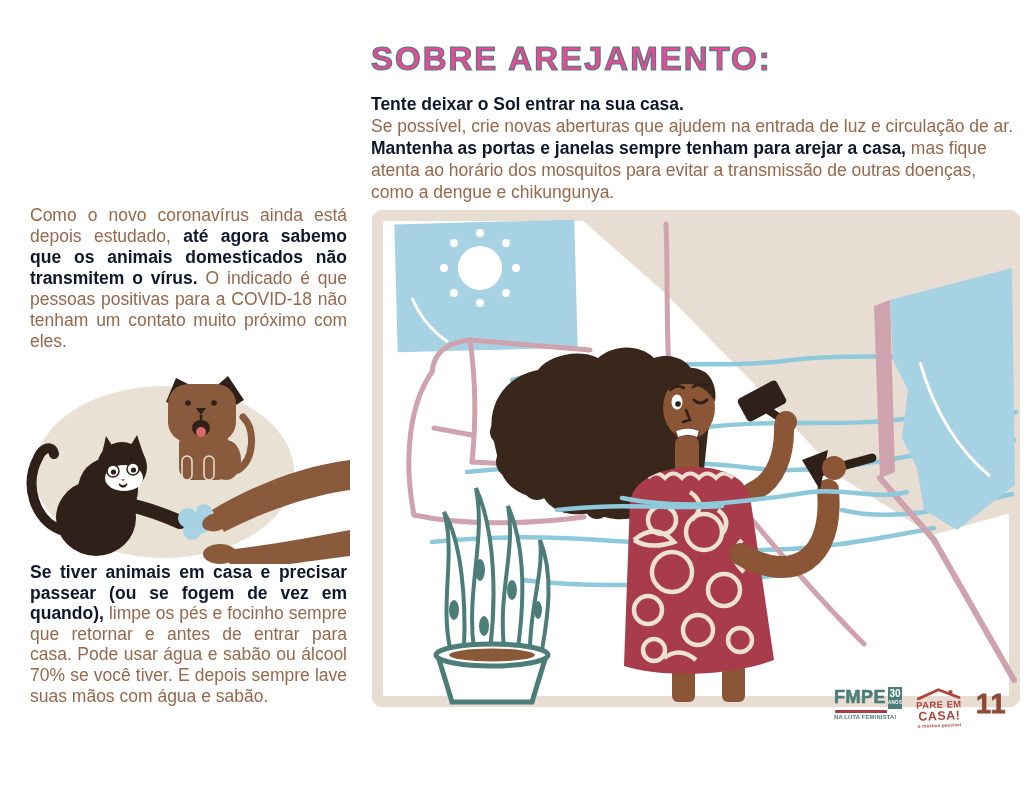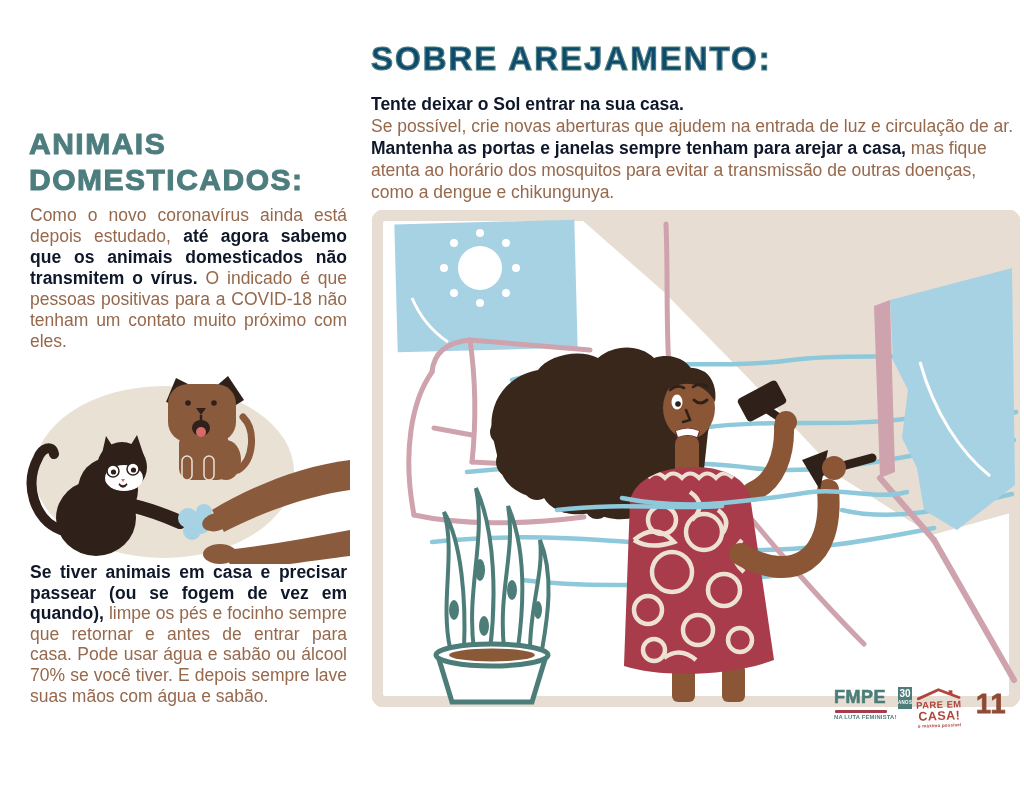--- a/index.html
+++ b/index.html
@@ -11,28 +11,28 @@
           -webkit-text-stroke:.6px #a83c4c;}
   .h-animais{position:absolute;left:29px;top:126px;color:#4d7d7e;font-weight:bold;
           font-size:30px;line-height:36px;letter-spacing:1.5px;
           -webkit-text-stroke:1px #4d7d7e;}
   .para{color:#96684c;font-size:17.5px;}
   .para strong{font-weight:bold;color:#0f172a;}
   .p1{position:absolute;left:30px;top:205px;width:317px;line-height:21px;text-align:justify;}
   .p2{position:absolute;left:30px;top:562px;width:317px;line-height:20.6px;text-align:justify;}
   .pets-svg{position:absolute;left:16px;top:372px;width:334px;height:192px;}
   
-  .h-arejamento{position:absolute;left:371px;top:40px;color:#0c4a6e;font-weight:bold;
+  .h-arejamento{position:absolute;left:371px;top:40px;color:#ec4899;font-weight:bold;
           font-size:33px;letter-spacing:2px;-webkit-text-stroke:1.2px #4d7d7e;}
   .p3{position:absolute;left:371px;top:93px;width:650px;line-height:22px;text-align:left;}
   .airing-svg{position:absolute;left:372px;top:210px;width:648px;height:497px;}
   
   .footer{position:absolute;left:834px;top:687px;display:flex;align-items:flex-start;gap:9px;}
   .fmpe{width:68px;}
-  .fmpe-top{display:flex;align-items:flex-start;gap:12px;}
+  .fmpe-top{display:flex;align-items:flex-start;gap:2px;}
   .fmpe-name{color:#4d7d78;font-weight:bold;font-size:18px;letter-spacing:.5px;
              -webkit-text-stroke:.6px #4d7d78;line-height:20px;}
   .fmpe-badge{background:#4d7d78;color:#fff;width:21px;height:22px;display:flex;
              flex-direction:column;align-items:center;justify-content:center;
              font-weight:bold;font-size:10px;line-height:9px;border-radius:0;}
   .fmpe-badge .sub{font-size:4.5px;letter-spacing:.3px;}
   .fmpe-bar{width:52px;height:3px;background:#a83c4c;margin:1px 0 1px 1px;border-radius:1px;}
   .fmpe-tag{font-size:5.8px;font-weight:bold;color:#4d7d78;letter-spacing:.2px;}
   .pare{color:#b0453c;text-align:center;width:56px;font-weight:bold;transform:rotate(-2deg);}
   .pare svg{display:block;margin:0 auto;}
@@ -41,24 +41,20 @@
   .pare-sub{font-size:4.5px;letter-spacing:.2px;}
   .pnum{color:#8f4a35;font-weight:bold;font-size:27px;margin-top:2px;letter-spacing:1px;
         -webkit-text-stroke:.8px #8f4a35;}
 </style>
 </head>
 <body>
 
 <div class="page">
 
 
-  <div class="h-animais">
-    <div>ANIMAIS</div>
-    <div>DOMESTICADOS:</div>
-  </div>
 
   <div class="para p1"><span>Como o novo coronavírus ainda está depois estudado, </span><strong>até agora sabemo que os animais domesticados não transmitem o vírus.</strong><span> O indicado é que pessoas positivas para a COVID-18 não tenham um contato muito próximo com eles.</span></div>
 
   <svg class="pets-svg" viewBox="0 0 334 192">
     <ellipse cx="148" cy="100" rx="130" ry="86" fill="#eae1d5"></ellipse>
 
     <g>
       <path d="M150,30 L160,6 L184,18 L174,38 Z" fill="#2f211a"></path>
       <path d="M198,16 L212,4 L228,28 L212,38 Z" fill="#2f211a"></path>
       <rect x="152" y="12" width="68" height="58" rx="20" fill="#8a5a3c"></rect>

